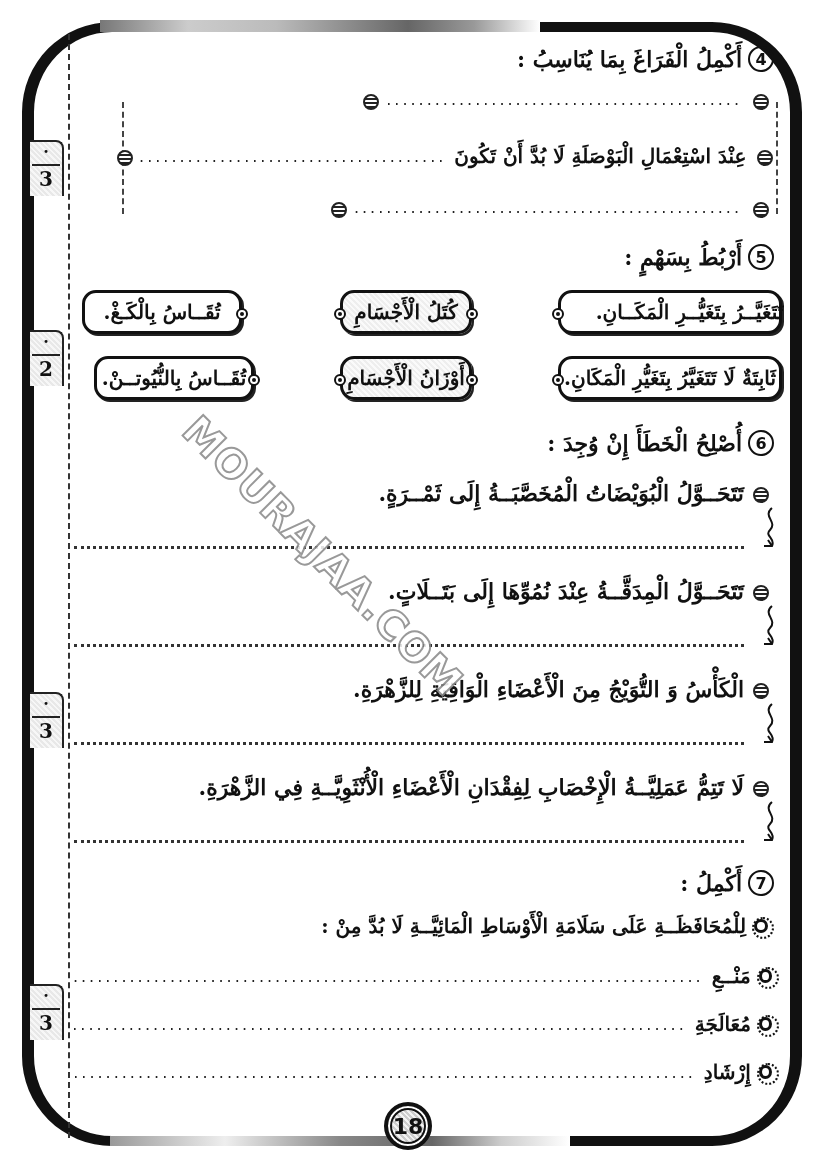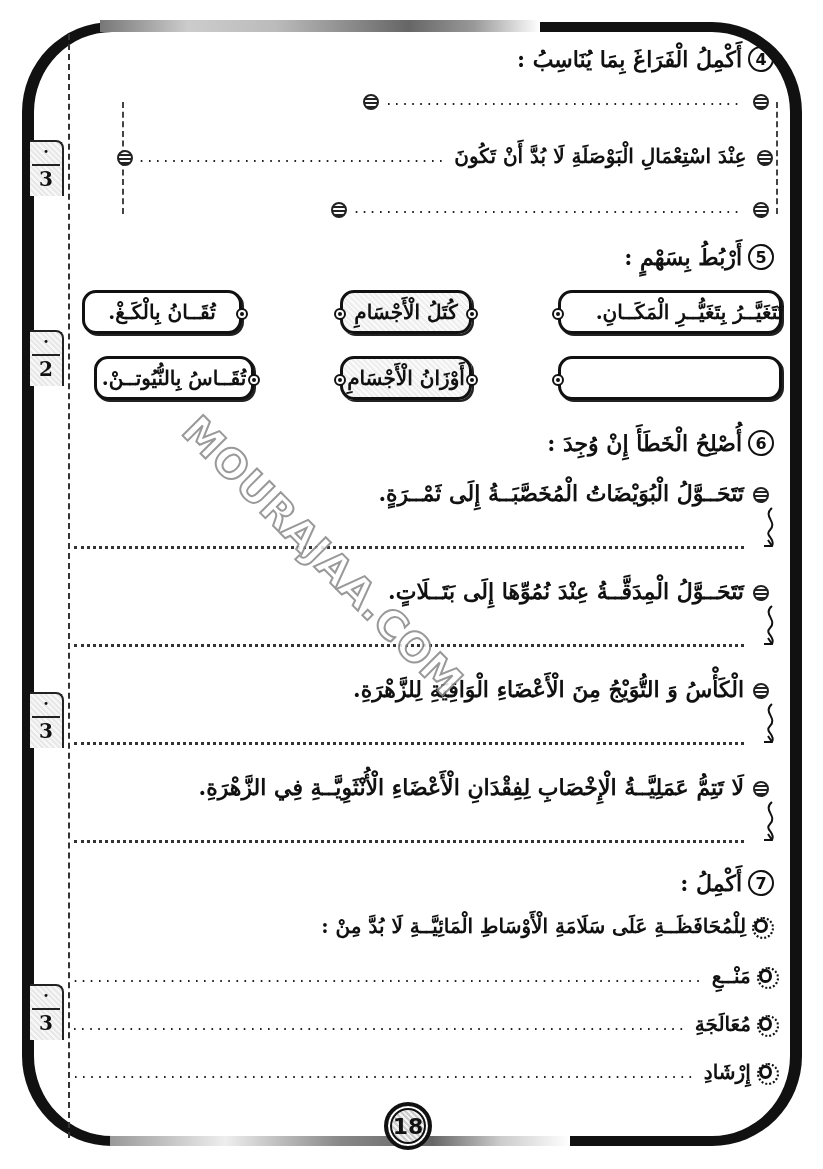--- a/index.html
+++ b/index.html
@@ -161,37 +161,38 @@
   <div class="q-title" style="top:204px;">
     <span class="q-num">5</span>
     <span>أَرْبُطُ بِسَهْمٍ :</span>
   </div>
 
   <div class="match-box" style="right:12px; top:250px; width:224px;padding-left:39px;">
     <span>تَتَغَيَّــرُ بِتَغَيُّــرِ الْمَكَــانِ.</span>
     <span class="match-dot" style="left:-9px;"></span>
   </div>
   <div class="match-box" style="right:12px; top:316px; width:224px;">
+    <span>ثَابِتَةٌ لَا تَتَغَيَّرُ بِتَغَيُّرِ الْمَكَانِ.</span>
     <span class="match-dot" style="left:-9px;"></span>
   </div>
 
   <div class="match-box shaded" style="left:266px; top:250px; width:132px;">
     <span class="match-dot" style="right:-9px;"></span>
     <span>كُتَلُ الْأَجْسَامِ</span>
     <span class="match-dot" style="left:-9px;"></span>
   </div>
   <div class="match-box shaded" style="left:266px; top:316px; width:132px;">
     <span class="match-dot" style="right:-9px;"></span>
     <span>أَوْزَانُ الْأَجْسَامِ</span>
     <span class="match-dot" style="left:-9px;"></span>
   </div>
 
   <div class="match-box" style="left:8px; top:250px; width:160px;">
     <span class="match-dot" style="right:-9px;"></span>
-    <span>تُقَــانُ بِالْكَـغْ.</span>
+    <span>تُقَــاسُ بِالْكَـغْ.</span>
   </div>
   <div class="match-box" style="left:20px; top:316px; width:160px;">
     <span class="match-dot" style="right:-9px;"></span>
     <span>تُقَــاسُ بِالنُّيُوتــنْ.</span>
   </div>
 
   <div class="q-title" style="top:390px;">
     <span class="q-num">6</span>
     <span>أُصْلِحُ الْخَطَأَ إِنْ وُجِدَ :</span>
   </div>

